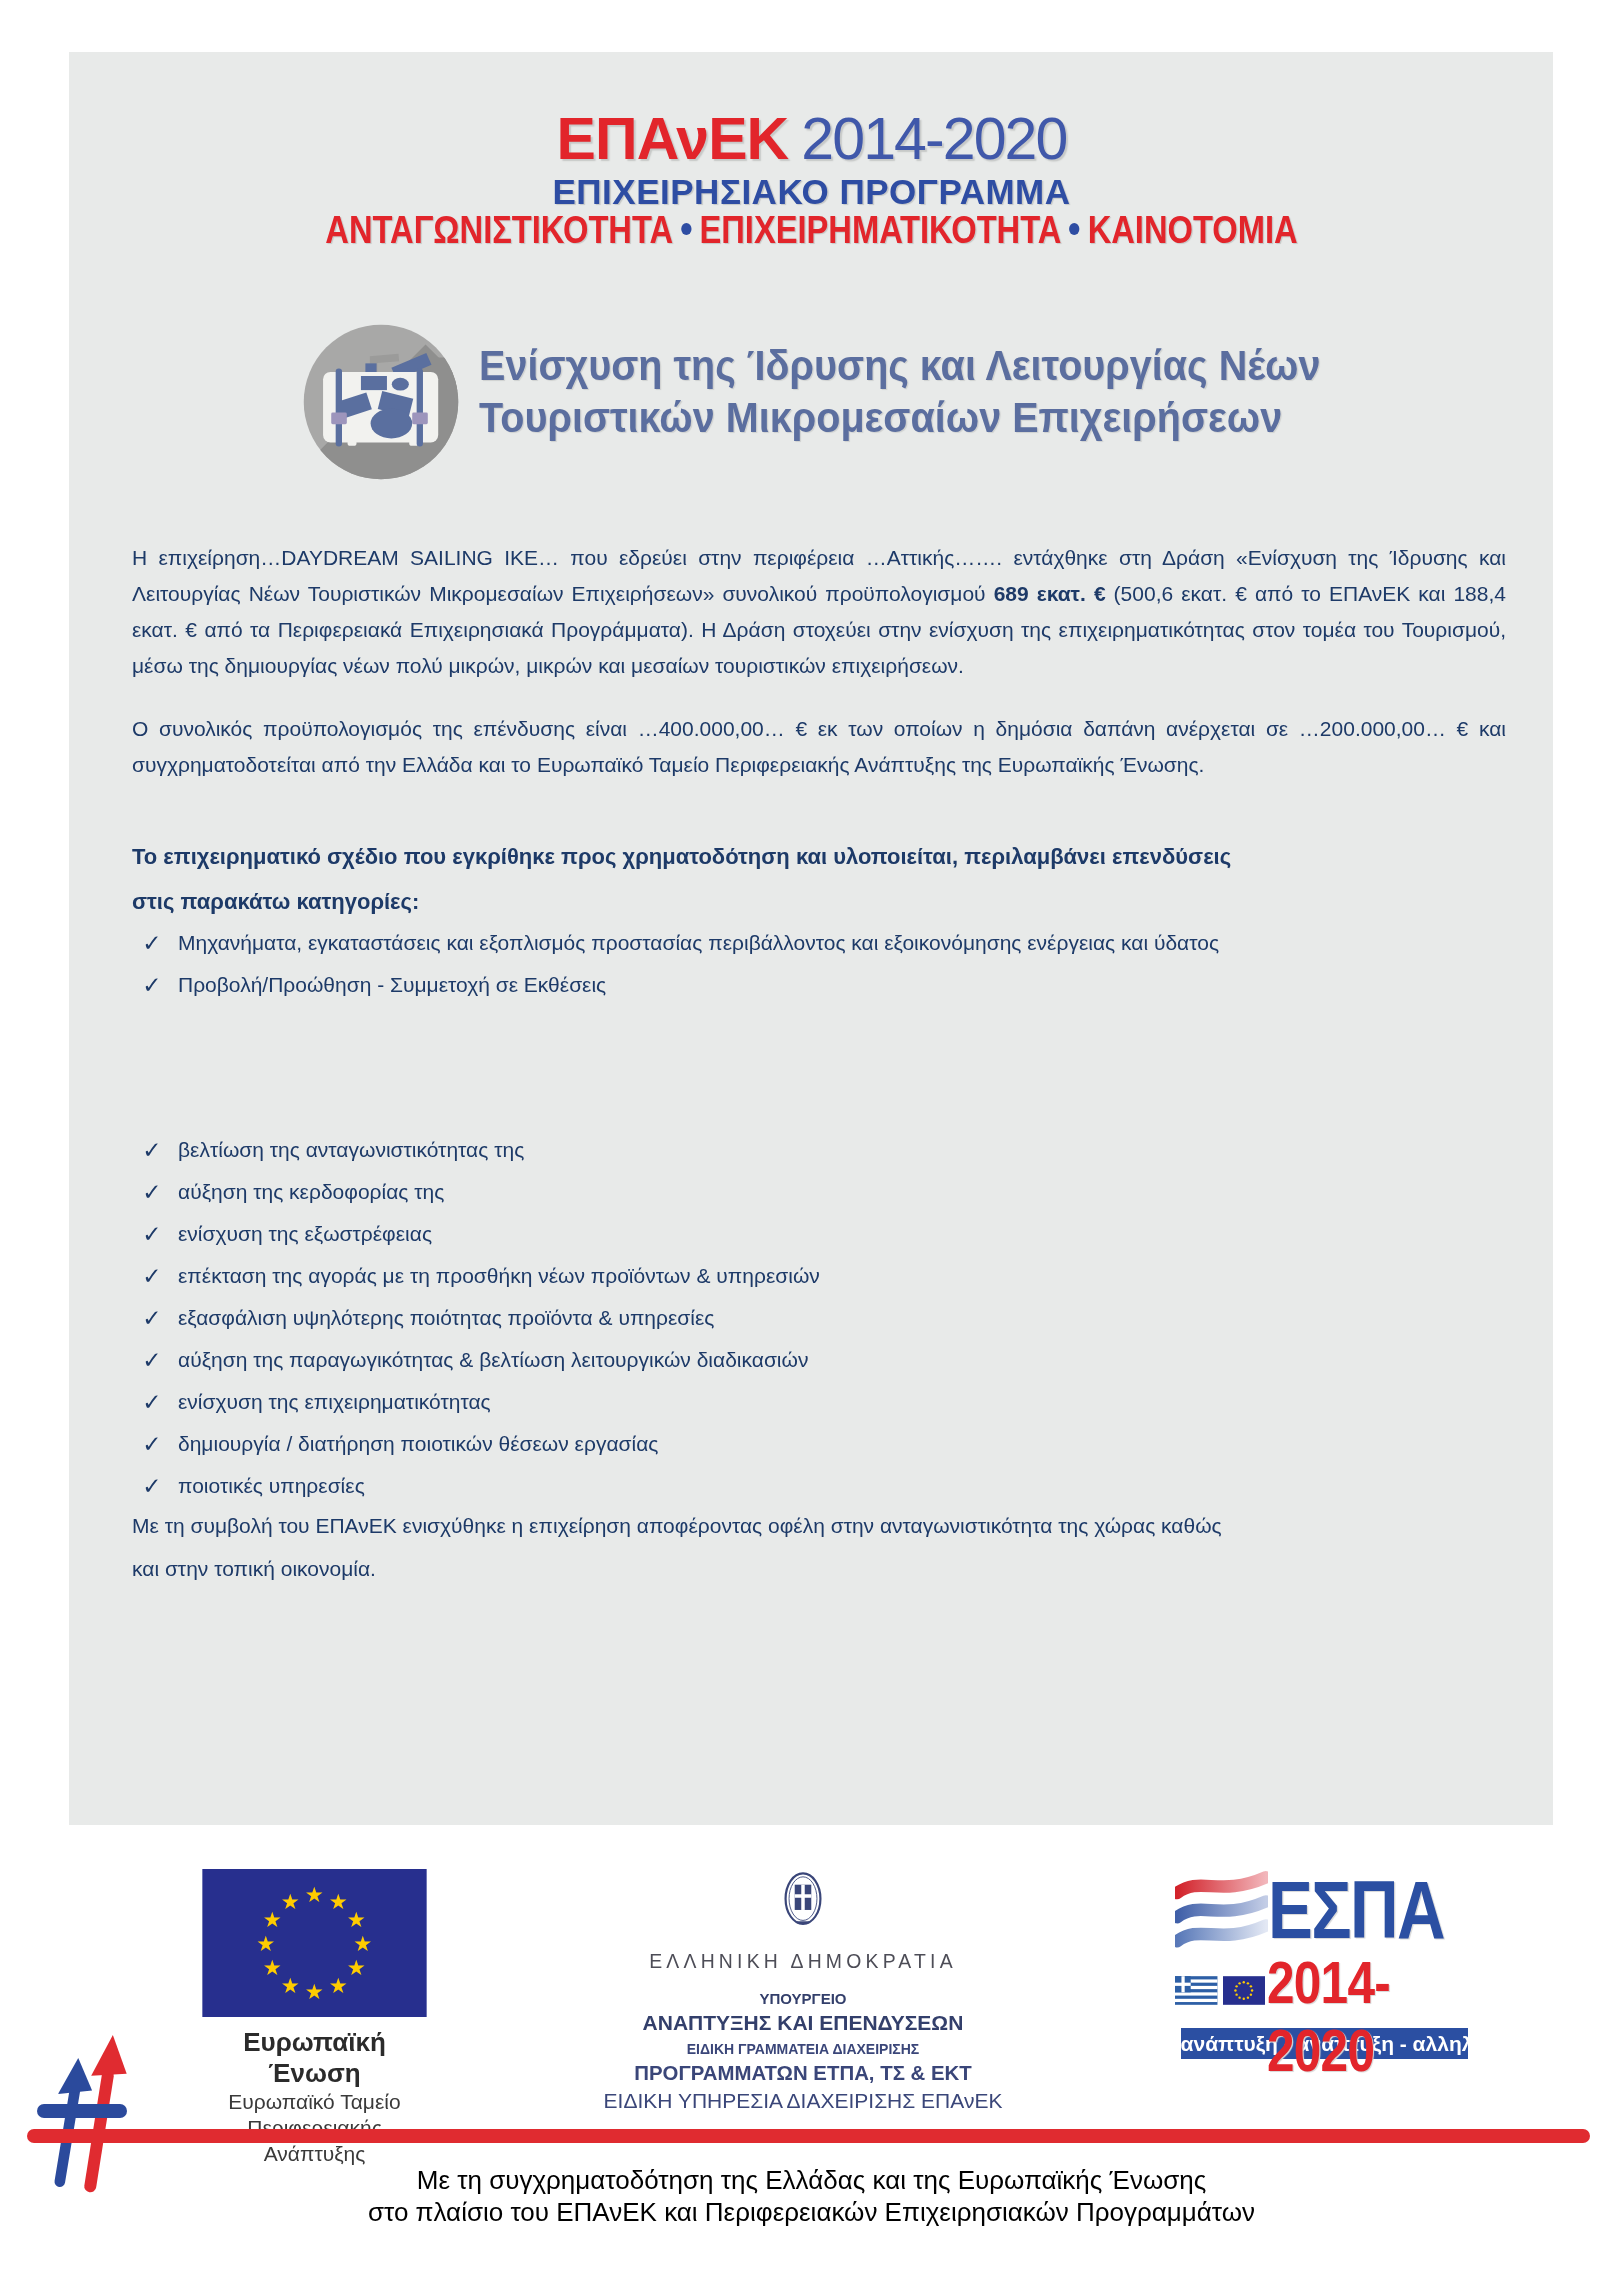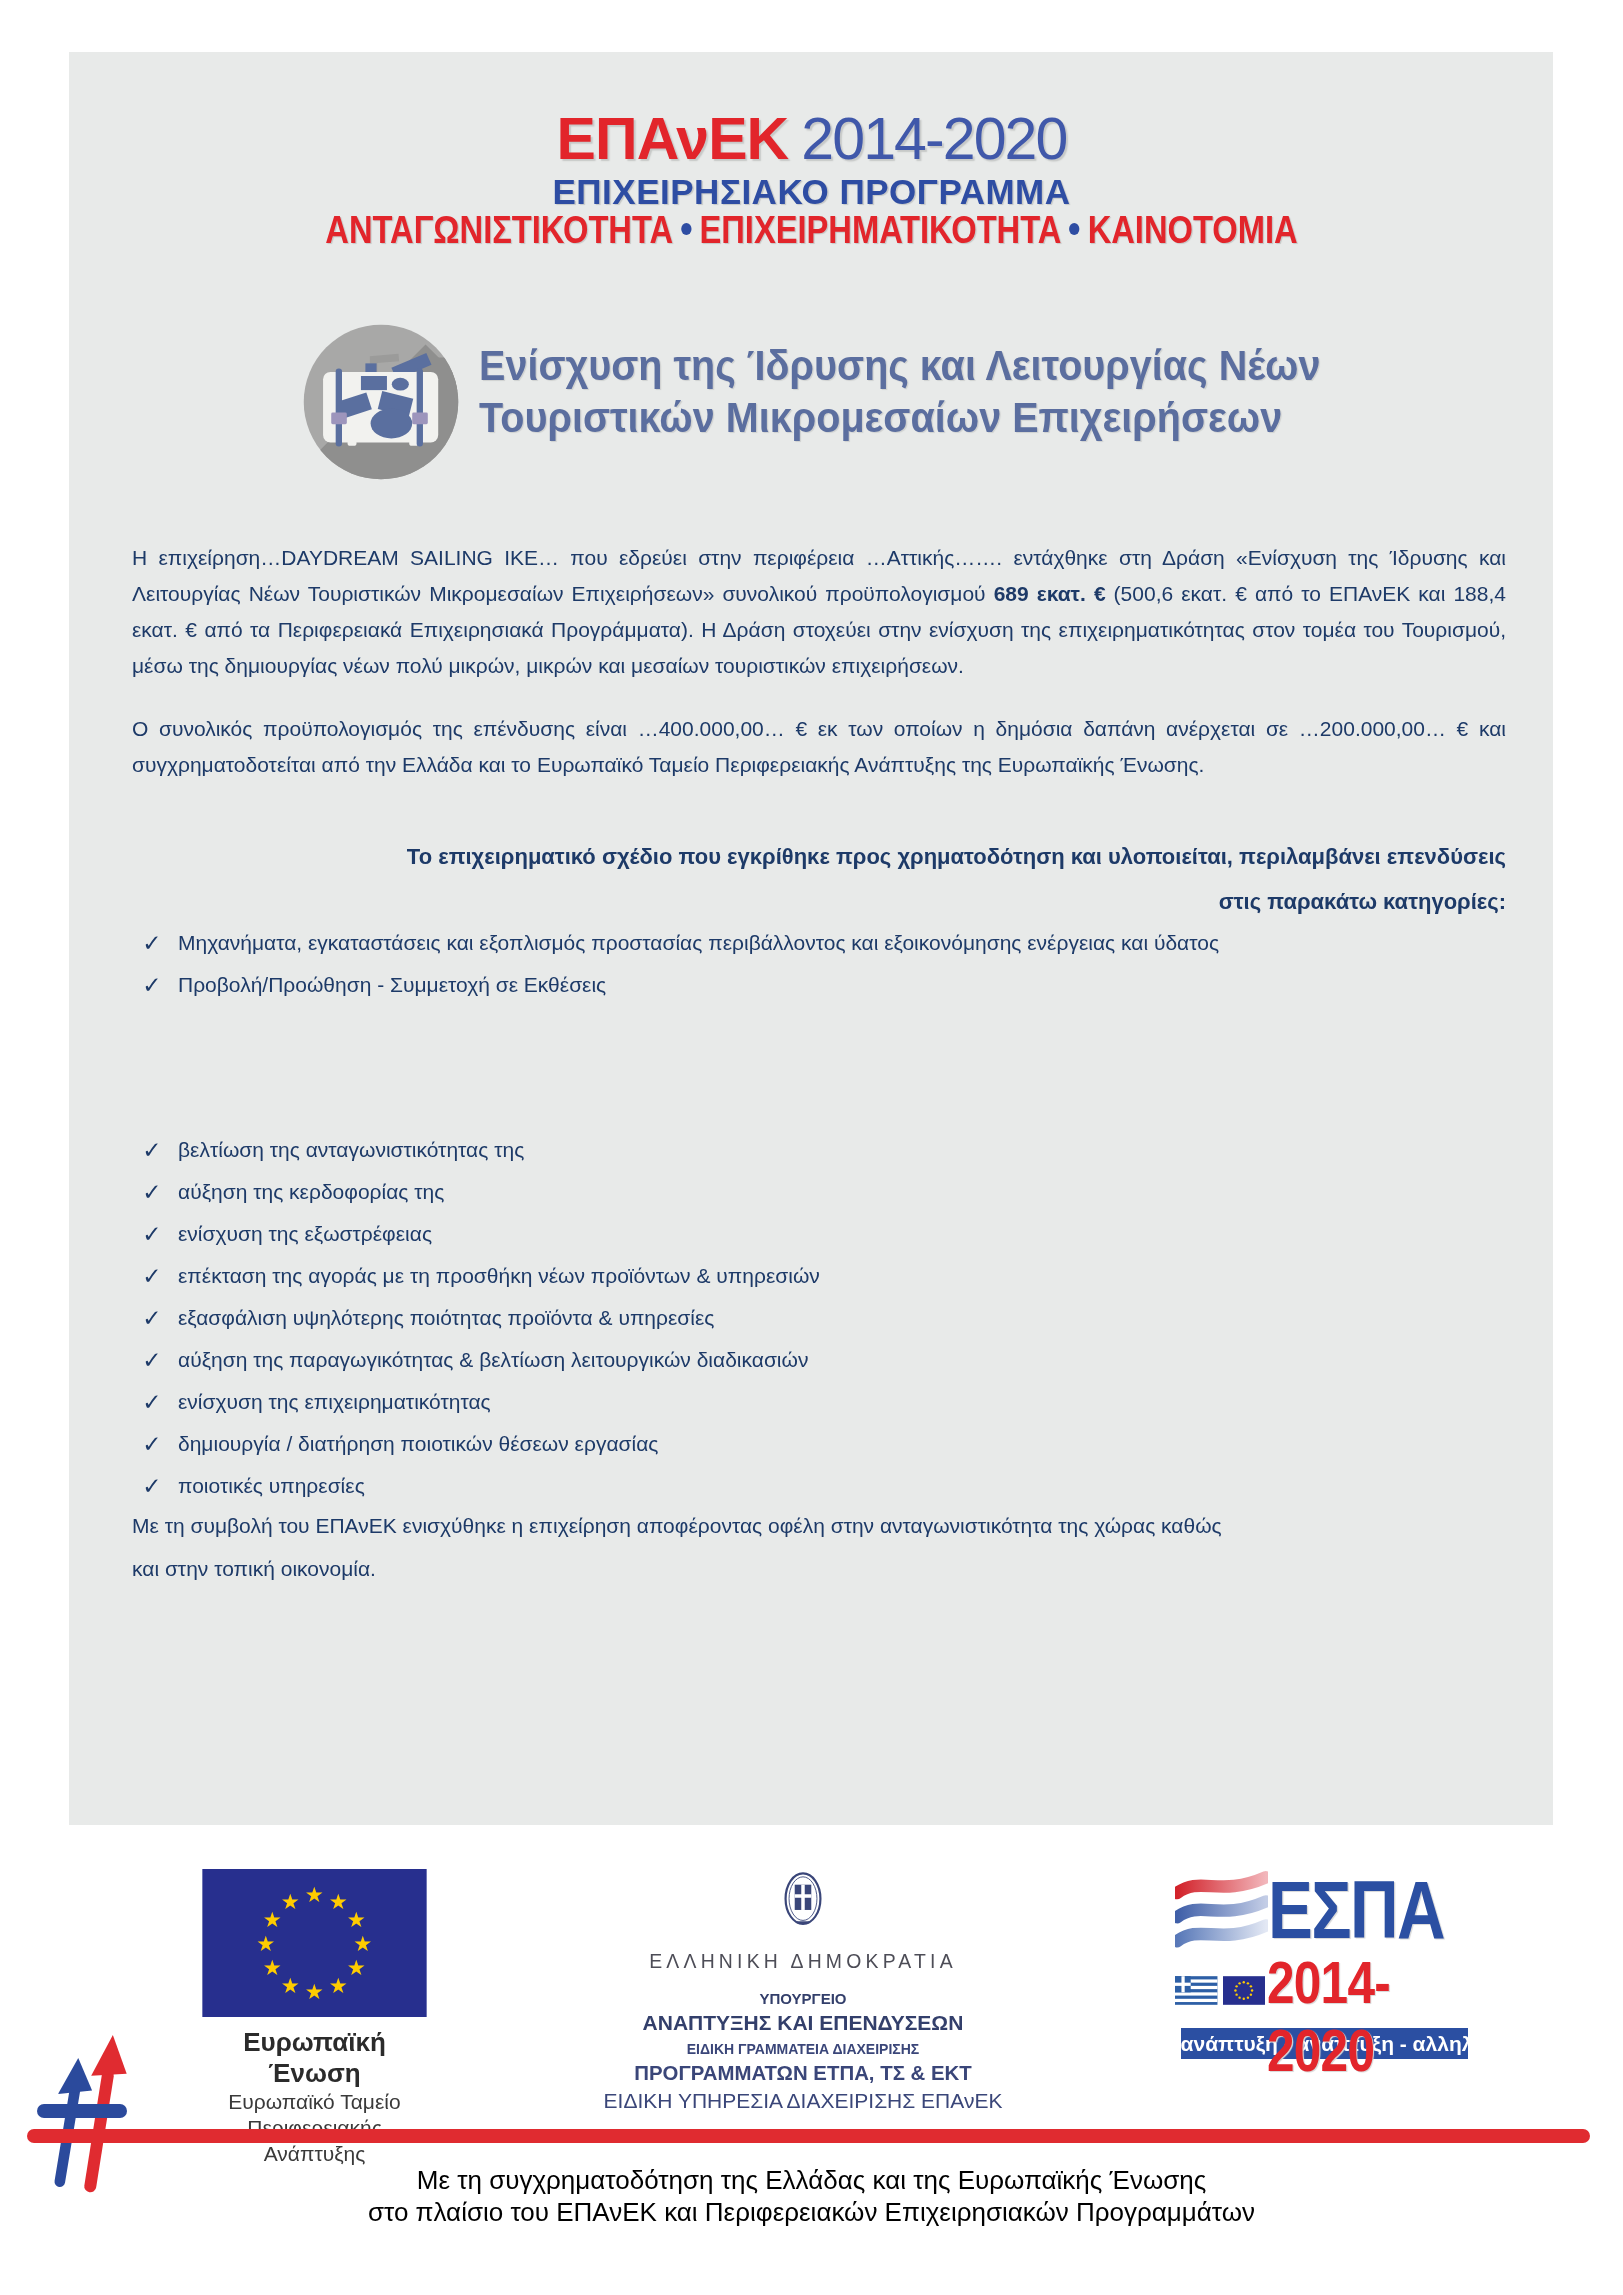--- a/index.html
+++ b/index.html
@@ -27,21 +27,21 @@
                 font-size:43px;line-height:52px;white-space:nowrap;
                 transform:scaleX(.92);transform-origin:left top;
                 text-shadow:1.4px 1.4px 0.9px #cfd1d0;}
 
   
   .copy{position:absolute;left:132px;width:1374px;color:#1d3a68;font-size:21px;}
   .just{text-align:justify;line-height:36px;}
   .p1{top:540px;}
   .p2{top:711px;}
   .sec-h{font-weight:700;font-size:22px;line-height:45px;}
-  .h1{top:834px;text-align:right;}
+  .h1{top:834px;}
   .h2{top:1091px;}
   .chk-list{list-style:none;margin:0;padding:0;}
   .chk-list li{position:relative;padding-left:46px;line-height:42px;white-space:nowrap;}
   .inv{top:922px;}
   .ach{top:1129px;}
   .chk{position:absolute;left:10.2px;top:0;font-size:23px;color:#1d3a68;}
   .closing{top:1504px;line-height:43px;}
 
   
   .eu-block{position:absolute;left:202px;top:1869px;width:225px;text-align:center;}

